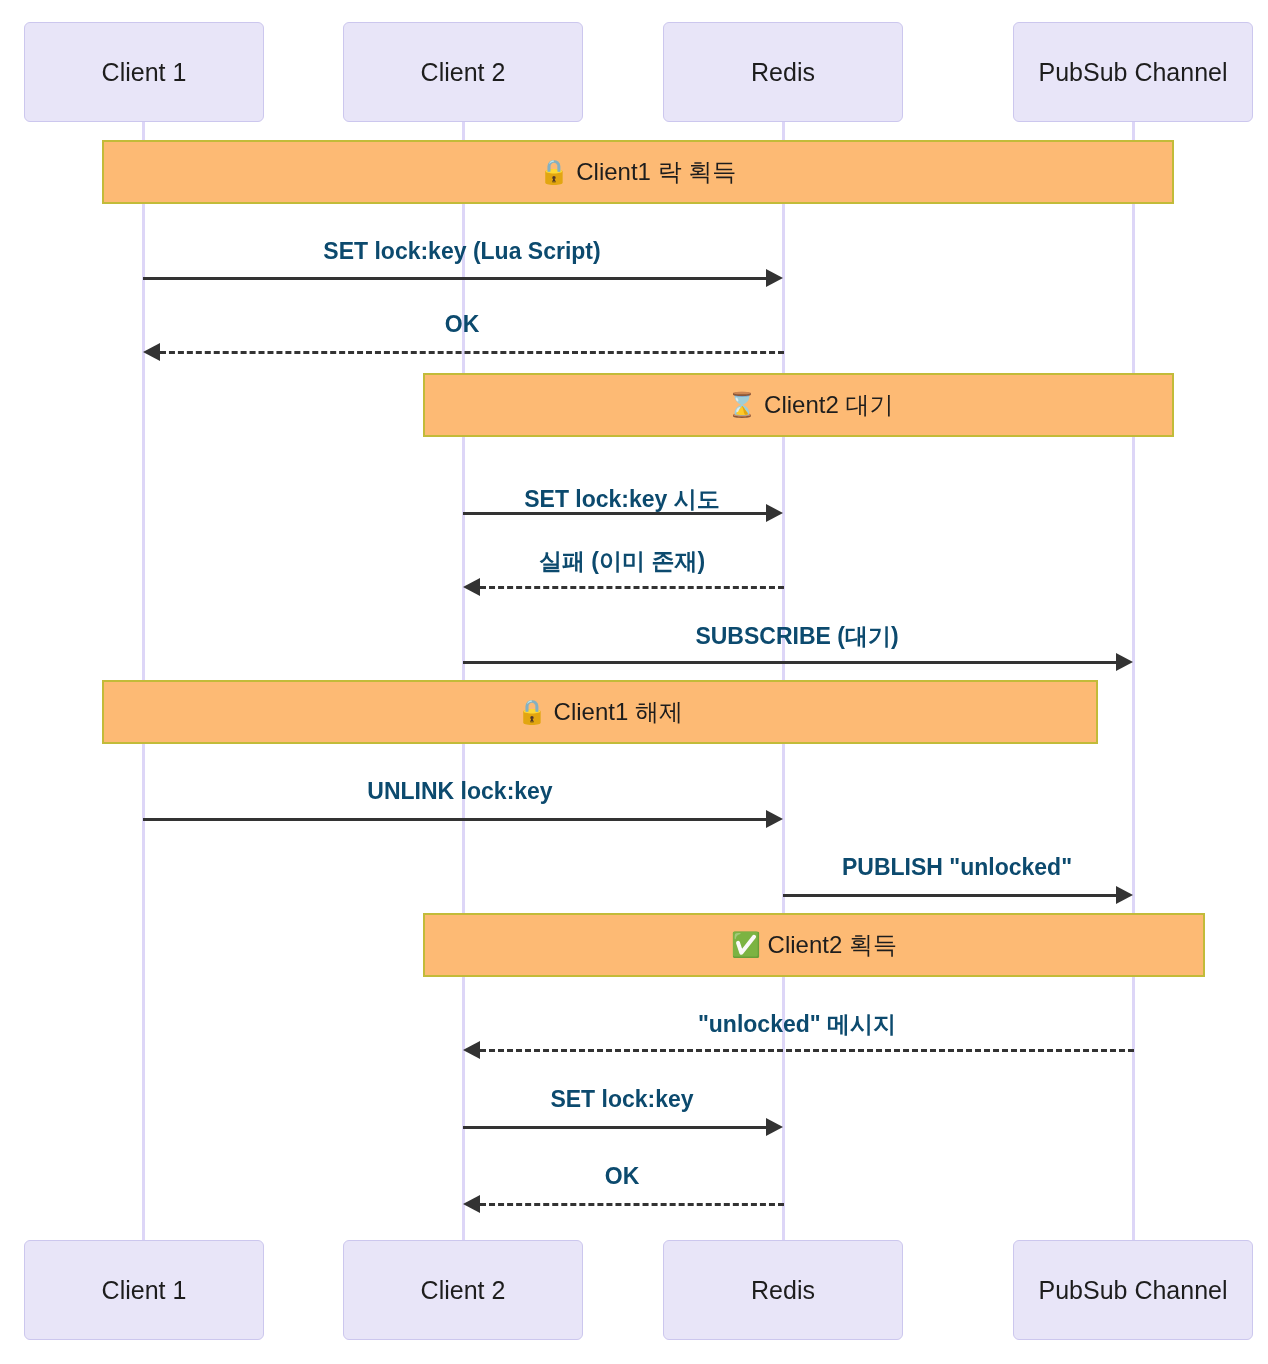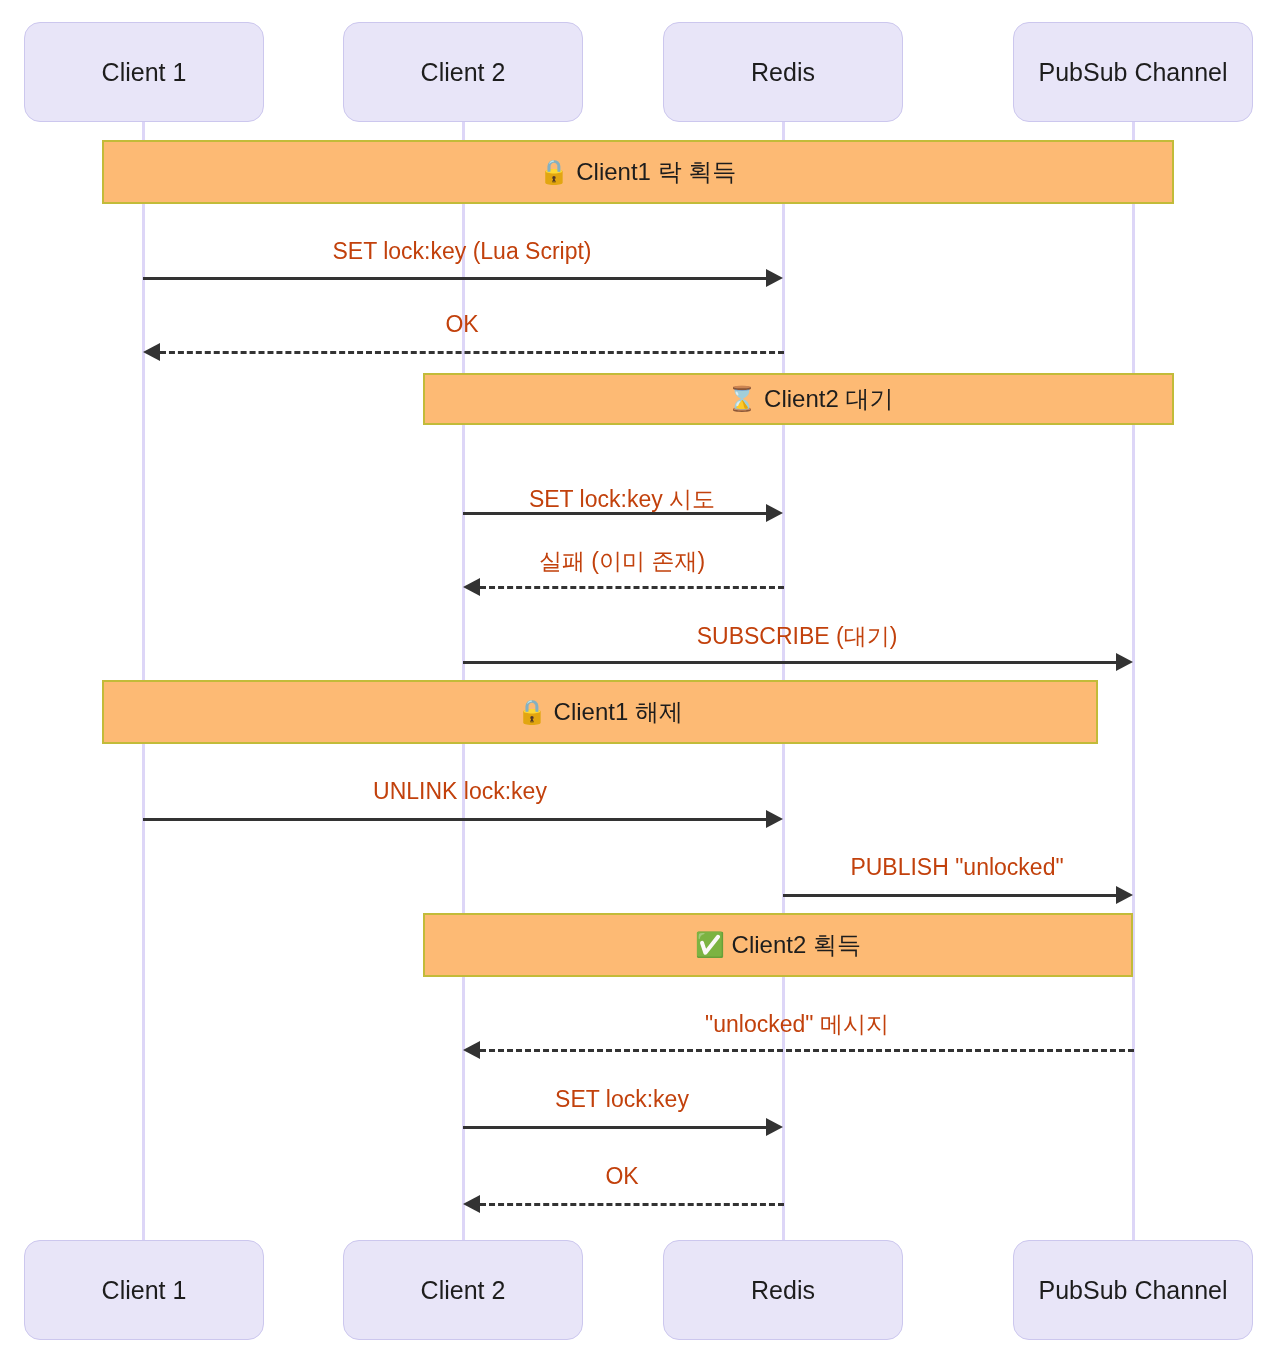--- a/index.html
+++ b/index.html
@@ -19,21 +19,21 @@
     left: 0;
     top: 0;
     width: 1268px;
     height: 1364px;
   }
   .participant-box {
     position: absolute;
     box-sizing: border-box;
     background: #e8e5f8;
     border: 1px solid #ccc7ee;
-    border-radius: 16px;
+    border-radius: 6px;
     display: flex;
     align-items: center;
     justify-content: center;
   }
   .participant-label {
     font-size: 25px;
     color: #1d1d1d;
     font-weight: 400;
     white-space: nowrap;
   }
@@ -52,24 +52,25 @@
     justify-content: center;
   }
   .note-label {
     font-size: 24px;
     color: #1d1d1d;
     white-space: nowrap;
   }
   .msg-label {
     position: absolute;
     font-size: 23px;
-    color: #c2410c;
+    color: #0c4a6e;
     white-space: nowrap;
     text-align: center;
     transform: translateX(-50%);
+    font-weight: bold;
   }
   .msg-line {
     position: absolute;
     height: 0;
     border-top: 3px solid #333333;
   }
   .msg-line.dashed {
     border-top: 3px dashed #333333;
   }
   .arrow-head {
@@ -120,21 +121,21 @@
   </div>
   <div class="msg-line" style="left:143px; top:277px; width:623px;"></div>
   <div class="arrow-head right" style="left:766px; top:269px;"></div>
 
   <div class="msg-label" style="left:462px; top:311px;">
     <span>OK</span>
   </div>
   <div class="msg-line dashed" style="left:160px; top:351px; width:624px;"></div>
   <div class="arrow-head left" style="left:143px; top:343px;"></div>
 
-  <div class="note-box" style="left:423px; top:373px; width:751px; height:52px;padding-left:24px;">
+  <div class="note-box" style="left:423px; top:373px; width:751px; height:64px;padding-left:24px;">
     <span class="note-label">⌛ Client2 대기</span>
   </div>
 
   <div class="msg-label" style="left:622px; top:484px;">
     <span>SET lock:key 시도</span>
   </div>
   <div class="msg-line" style="left:463px; top:512px; width:303px;"></div>
   <div class="arrow-head right" style="left:766px; top:504px;"></div>
 
   <div class="msg-label" style="left:622px; top:546px;">
@@ -158,21 +159,21 @@
   </div>
   <div class="msg-line" style="left:143px; top:818px; width:623px;"></div>
   <div class="arrow-head right" style="left:766px; top:810px;"></div>
 
   <div class="msg-label" style="left:957px; top:854px;">
     <span>PUBLISH "unlocked"</span>
   </div>
   <div class="msg-line" style="left:783px; top:894px; width:333px;"></div>
   <div class="arrow-head right" style="left:1116px; top:886px;"></div>
 
-  <div class="note-box" style="left:423px; top:913px; width:710px; height:64px;">
+  <div class="note-box" style="left:423px; top:913px; width:782px; height:64px;">
     <span class="note-label">✅ Client2 획득</span>
   </div>
 
   <div class="msg-label" style="left:797px; top:1009px;">
     <span>"unlocked" 메시지</span>
   </div>
   <div class="msg-line dashed" style="left:480px; top:1049px; width:654px;"></div>
   <div class="arrow-head left" style="left:463px; top:1041px;"></div>
 
   <div class="msg-label" style="left:622px; top:1086px;text-align:center;">

